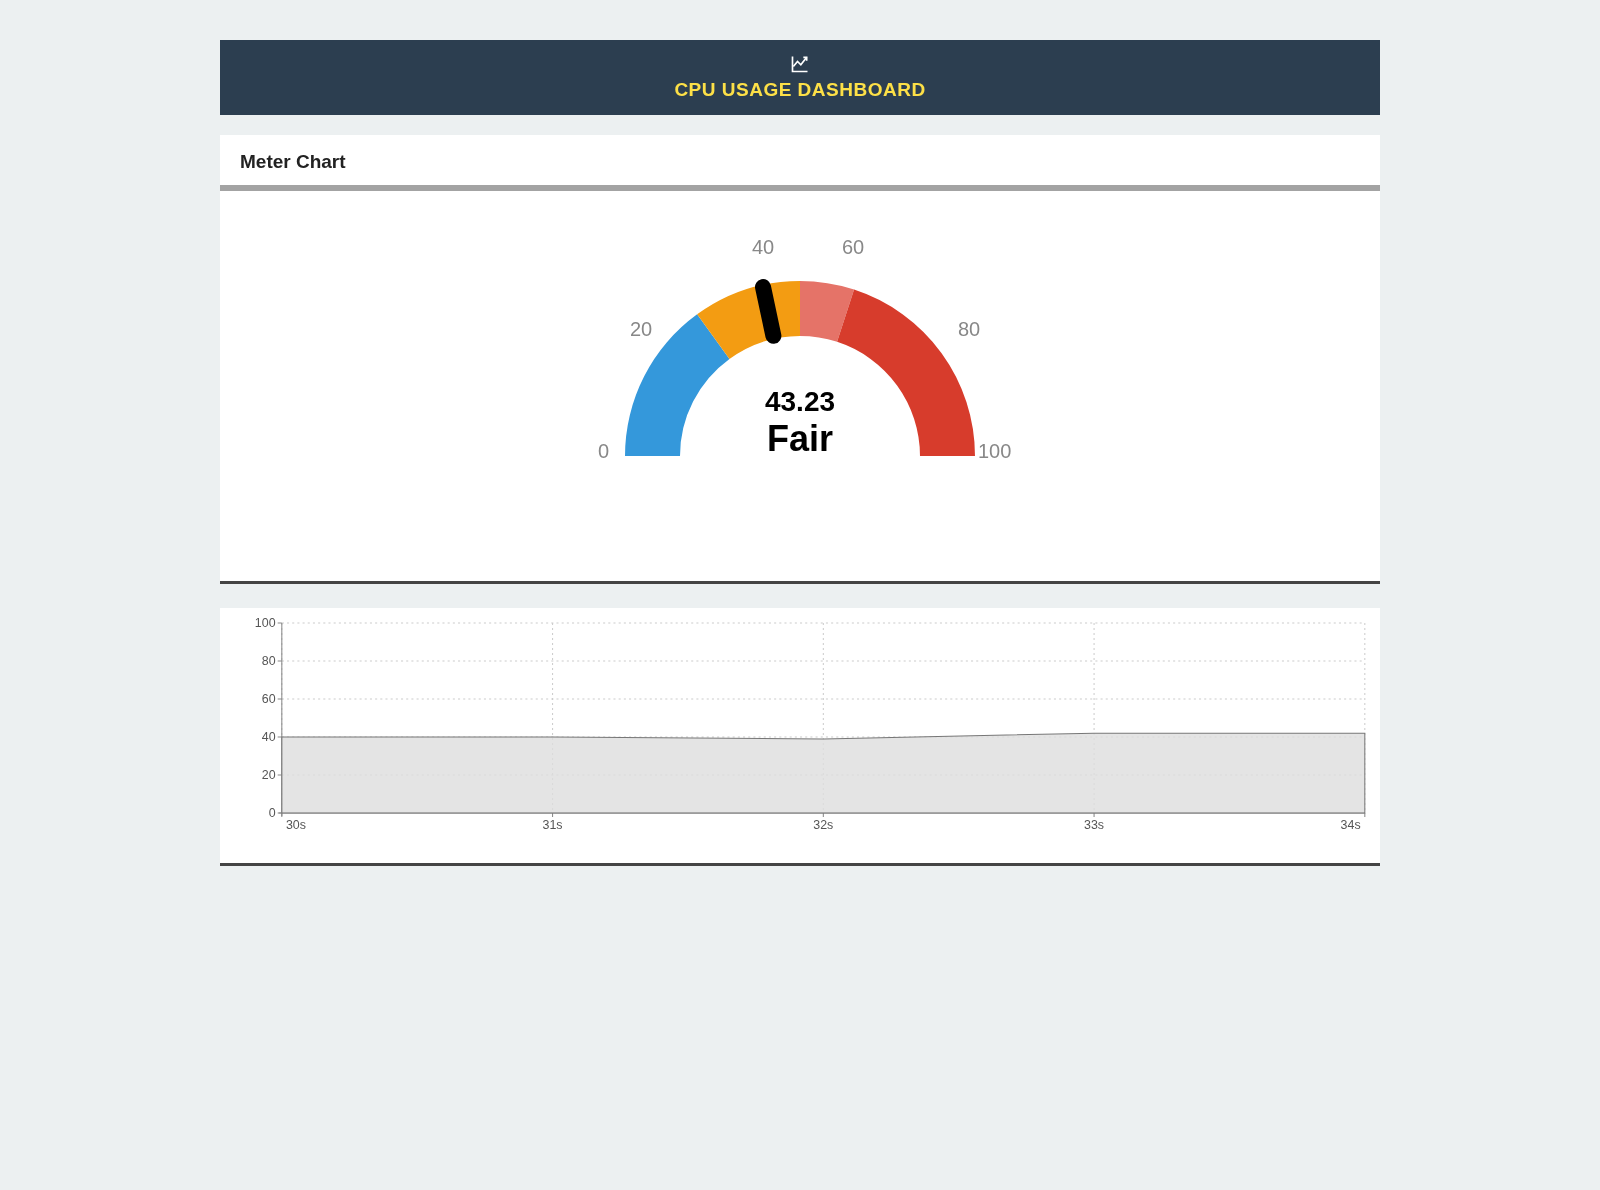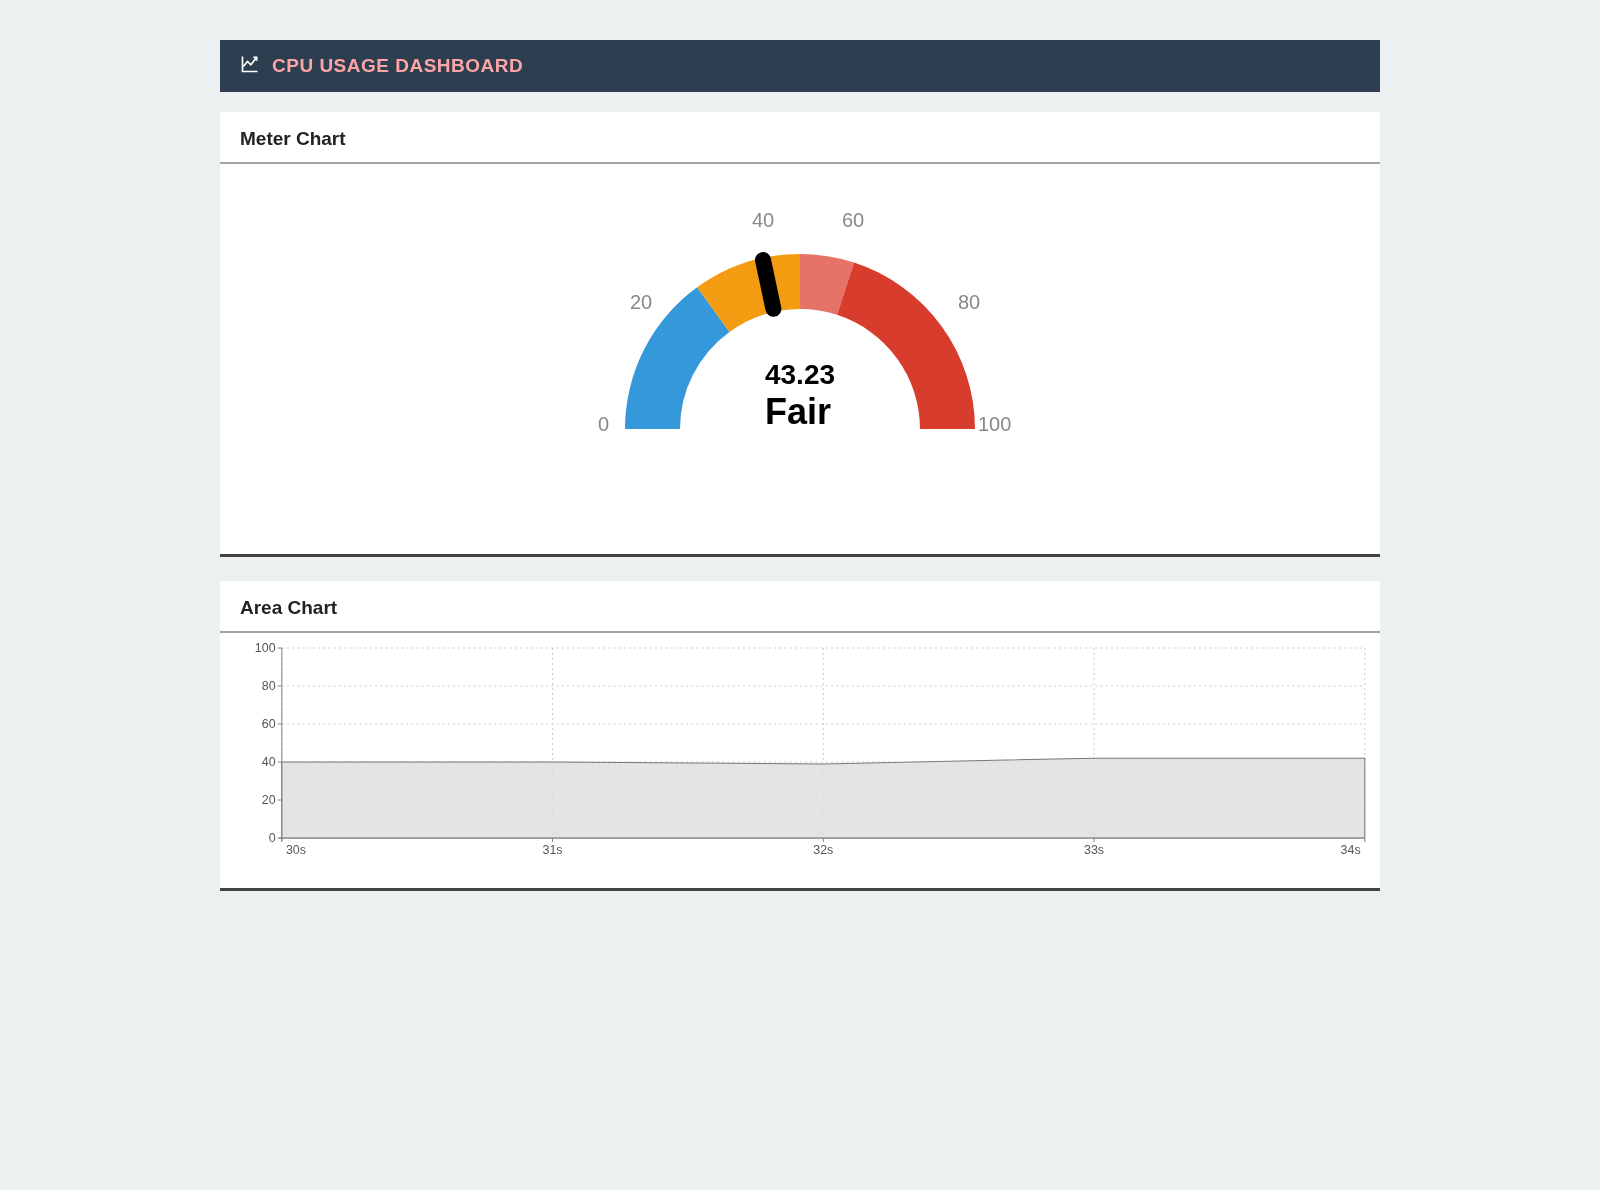--- a/index.html
+++ b/index.html
@@ -7,41 +7,42 @@
       background: #ecf0f1;
       font-family: Arial, Helvetica, sans-serif;
       padding: 40px;
     }
     .container {
       max-width: 1160px;
       margin: 0 auto;
     }
     .header-bar {
       background: #2c3e50;
-      color: #fca5a5;
+      color: #fde047;
       padding: 14px 20px;
       display: flex;
       align-items: center;
-      gap: 12px;
+      gap: 1px;
       margin-bottom: 20px;
+      flex-direction: column;
     }
     .header-bar .title {
       font-weight: 900;
       font-size: 19px;
       letter-spacing: 0.5px;
       font-family: 'Arial Black', Arial, sans-serif;
     }
     .panel {
       background: #fff;
       margin-bottom: 24px;
       border-bottom: 3px solid #444;
     }
     .panel-header {
       padding: 16px 20px 12px;
-      border-bottom: 2px solid #a3a3a3;
+      border-bottom: 6px solid #a3a3a3;
       font-weight: 900;
       font-size: 19px;
       font-family: 'Arial Black', Arial, sans-serif;
       color: #222;
     }
     .panel-body {
       padding: 15px;
     }
     .gauge-wrap {
       display: flex;
@@ -57,20 +58,21 @@
     .gauge-label {
       position: absolute;
       font-size: 20px;
       color: #888;
     }
     .gauge-value {
       position: absolute;
       left: 50%;
       top: 160px;
       transform: translateX(-50%);
+      text-align: center;
       font-weight: bold;
       color: #000;
     }
     .gauge-num { font-size: 28px; }
     .gauge-status { font-size: 36px; }
     .area-wrap {
       padding: 5px 10px 20px;
     }
     .area-wrap svg { display:block; }
     .axis-text { font-size: 12px; fill: #555; font-family: Arial; }
@@ -121,21 +123,20 @@
           <div class="gauge-value">
             <div class="gauge-num">43.23</div>
             <div class="gauge-status">Fair</div>
           </div>
         </div>
       </div>
     </div>
   </div>
 
   <div class="panel">
-    <div class="panel-header">Area Chart</div>
     <div class="panel-body area-wrap">
       <svg width="100%" height="230" viewBox="0 0 1100 230" preserveAspectRatio="none">
 
         <line class="grid-line" x1="50" x2="1095" y1="10" y2="10"></line>
         <line class="grid-line" x1="50" x2="1095" y1="48" y2="48"></line>
         <line class="grid-line" x1="50" x2="1095" y1="86" y2="86"></line>
         <line class="grid-line" x1="50" x2="1095" y1="124" y2="124"></line>
         <line class="grid-line" x1="50" x2="1095" y1="162" y2="162"></line>
 
         <line class="grid-line" x1="50" x2="50" y1="10" y2="200"></line>

